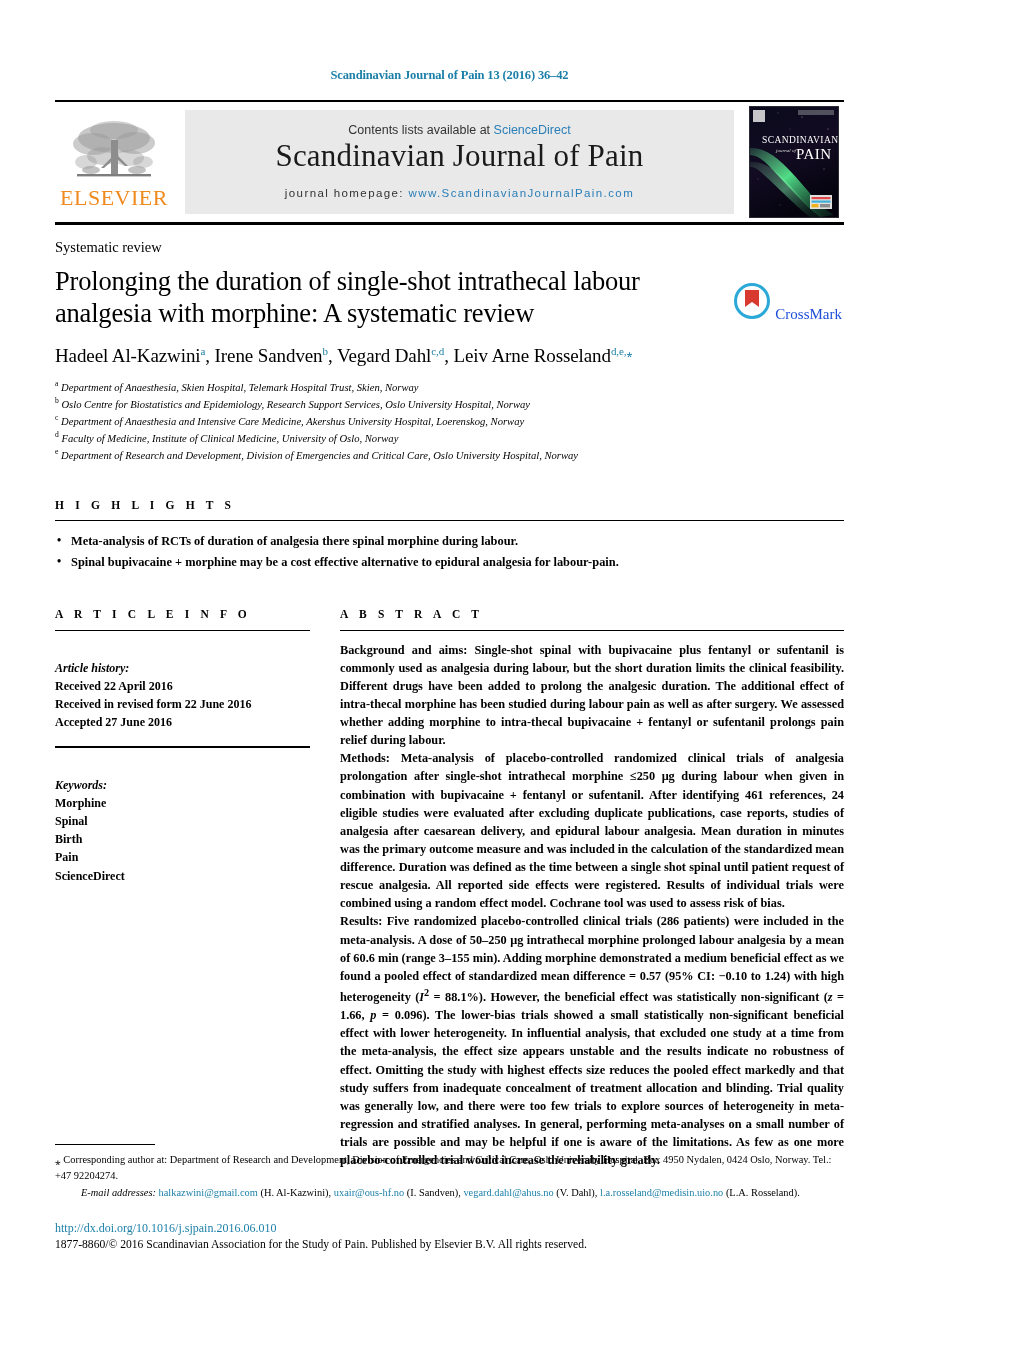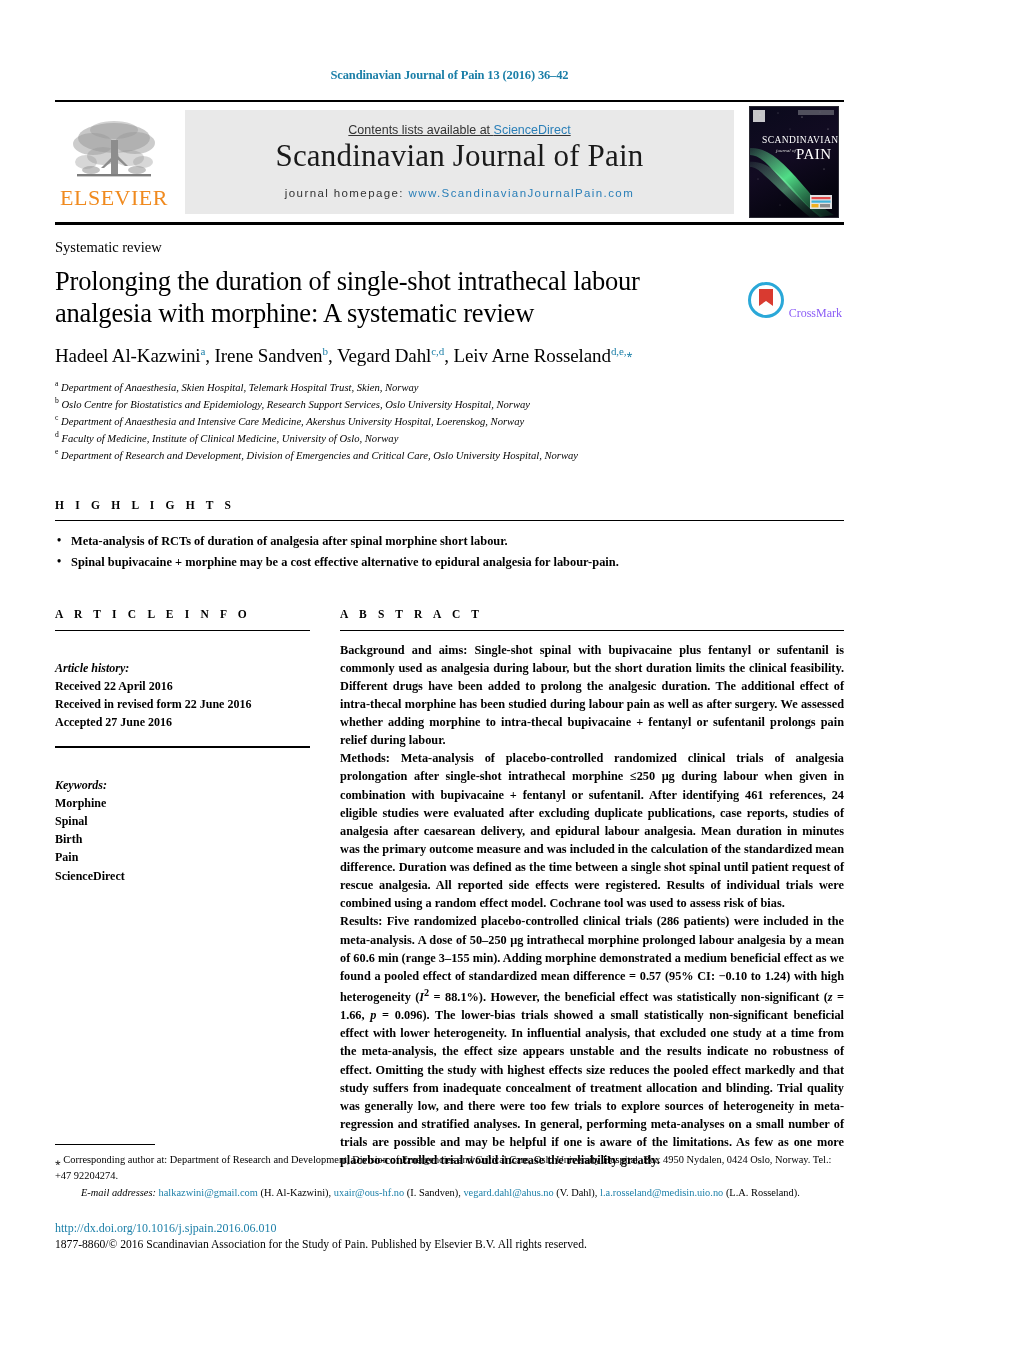--- a/index.html
+++ b/index.html
@@ -69,21 +69,20 @@
     align-items: center;
     justify-content: center;
     margin: 8px 10px 8px 12px;
     padding: 6px 0 8px 0;
   }
   .contents-line {
     font-family: "Liberation Sans", sans-serif;
     font-size: 12.5px;
     color: #333;
     margin-bottom: 3px;
-    text-decoration: underline;
   }
   .contents-line .sd { color: #2a7fb8; }
   .journal-name {
     font-family: "Liberation Serif", serif;
     font-size: 31px;
     color: #1a1a1a;
     line-height: 1.05;
     margin-bottom: 14px;
     letter-spacing: 0.2px;
   }
@@ -143,22 +142,22 @@
   .crossmark {
     flex: 0 0 auto;
     display: flex;
     align-items: center;
     gap: 5px;
     margin-top: 22px;
     padding-right: 2px;
   }
   .crossmark-label {
     font-family: "Liberation Serif", serif;
-    font-size: 12px;
-    color: #8b5cf6;
+    font-size: 15px;
+    color: #1d4ed8;
     margin-top: 28px;
   }
 
   .affiliations {
     margin-top: 11px;
     font-family: "Liberation Serif", serif;
     font-style: italic;
     font-size: 10.6px;
     line-height: 1.46;
   }
@@ -392,21 +391,21 @@
     <div><sup>b</sup> <span>Oslo Centre for Biostatistics and Epidemiology, Research Support Services, Oslo University Hospital, Norway</span></div>
     <div><sup>c</sup> <span>Department of Anaesthesia and Intensive Care Medicine, Akershus University Hospital, Loerenskog, Norway</span></div>
     <div><sup>d</sup> <span>Faculty of Medicine, Institute of Clinical Medicine, University of Oslo, Norway</span></div>
     <div><sup>e</sup> <span>Department of Research and Development, Division of Emergencies and Critical Care, Oslo University Hospital, Norway</span></div>
   </div>
 
   <div class="hl-wrap">
     <div class="spaced-head">H I G H L I G H T S</div>
     <div class="hl-rule"></div>
     <ul class="highlights">
-      <li>Meta-analysis of RCTs of duration of analgesia after spinal morphine short labour.</li>
+      <li>Meta-analysis of RCTs of duration of analgesia there spinal morphine during labour.</li>
       <li>Spinal bupivacaine + morphine may be a cost effective alternative to epidural analgesia for labour-pain.</li>
     </ul>
   </div>
 
   <div class="body-cols">
 
     <div class="col-info">
       <div class="spaced-head">A R T I C L E    I N F O</div>
       <div class="info-rule-thin"></div>
       <div class="info-block">

